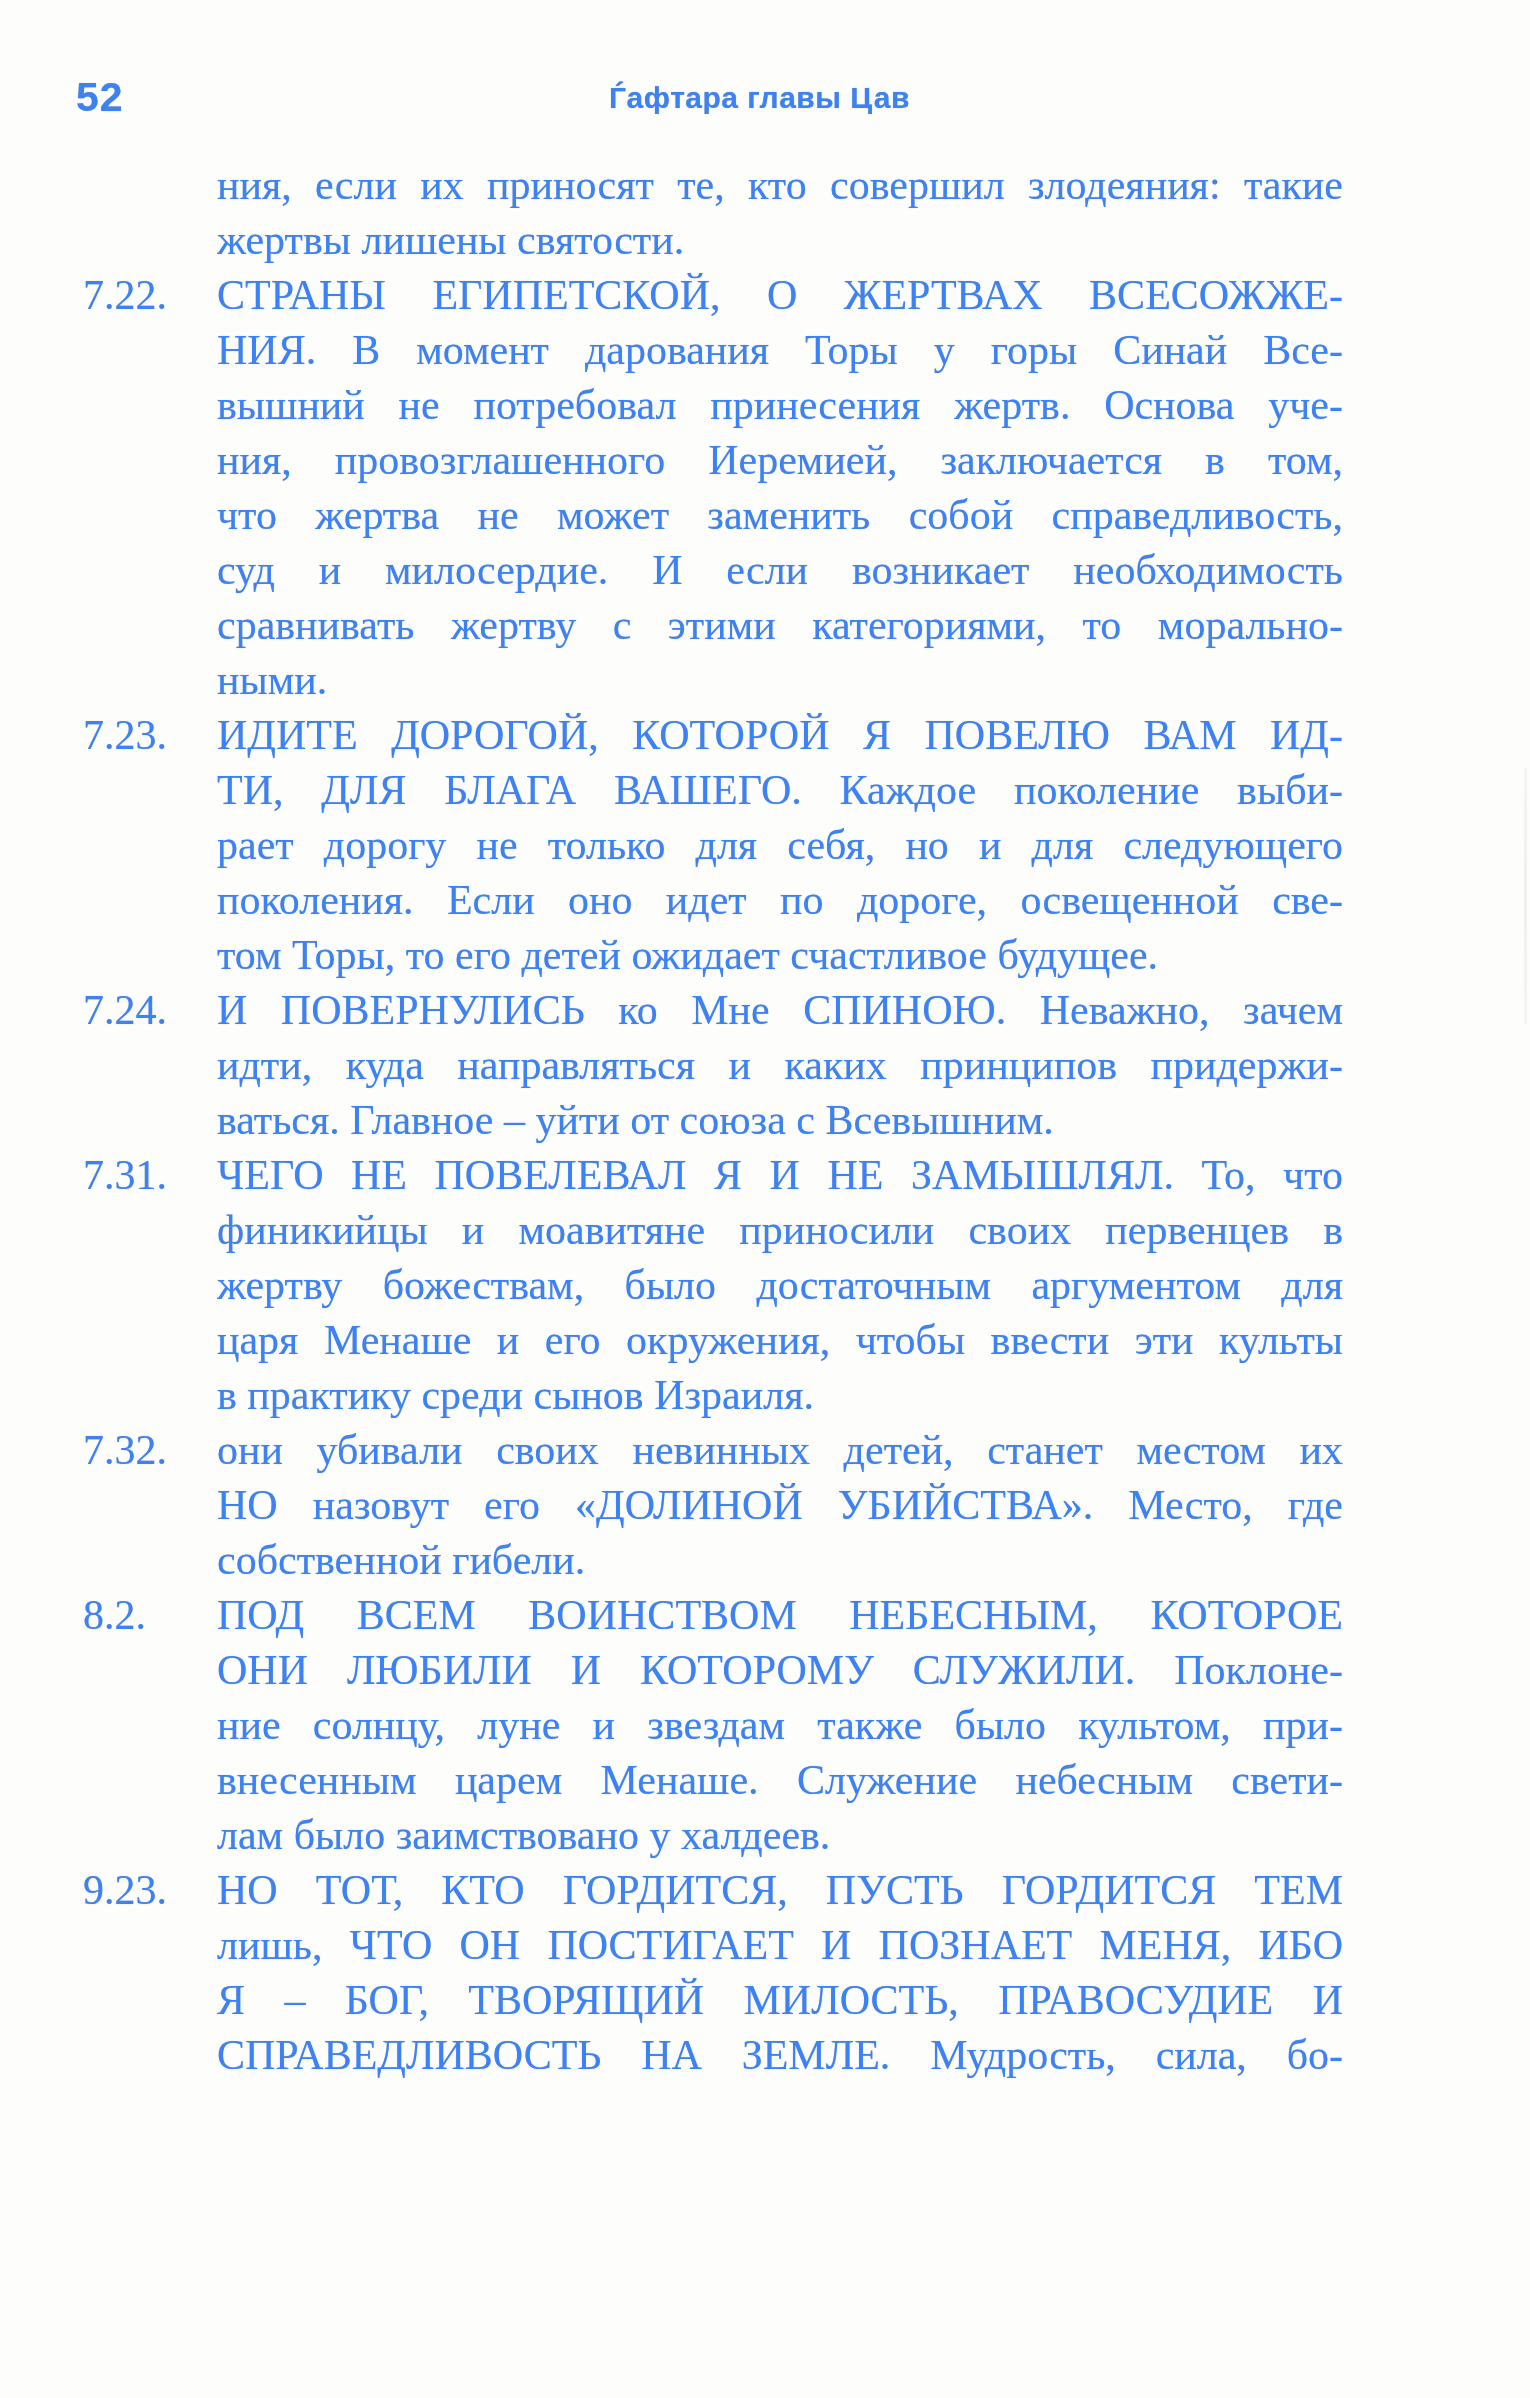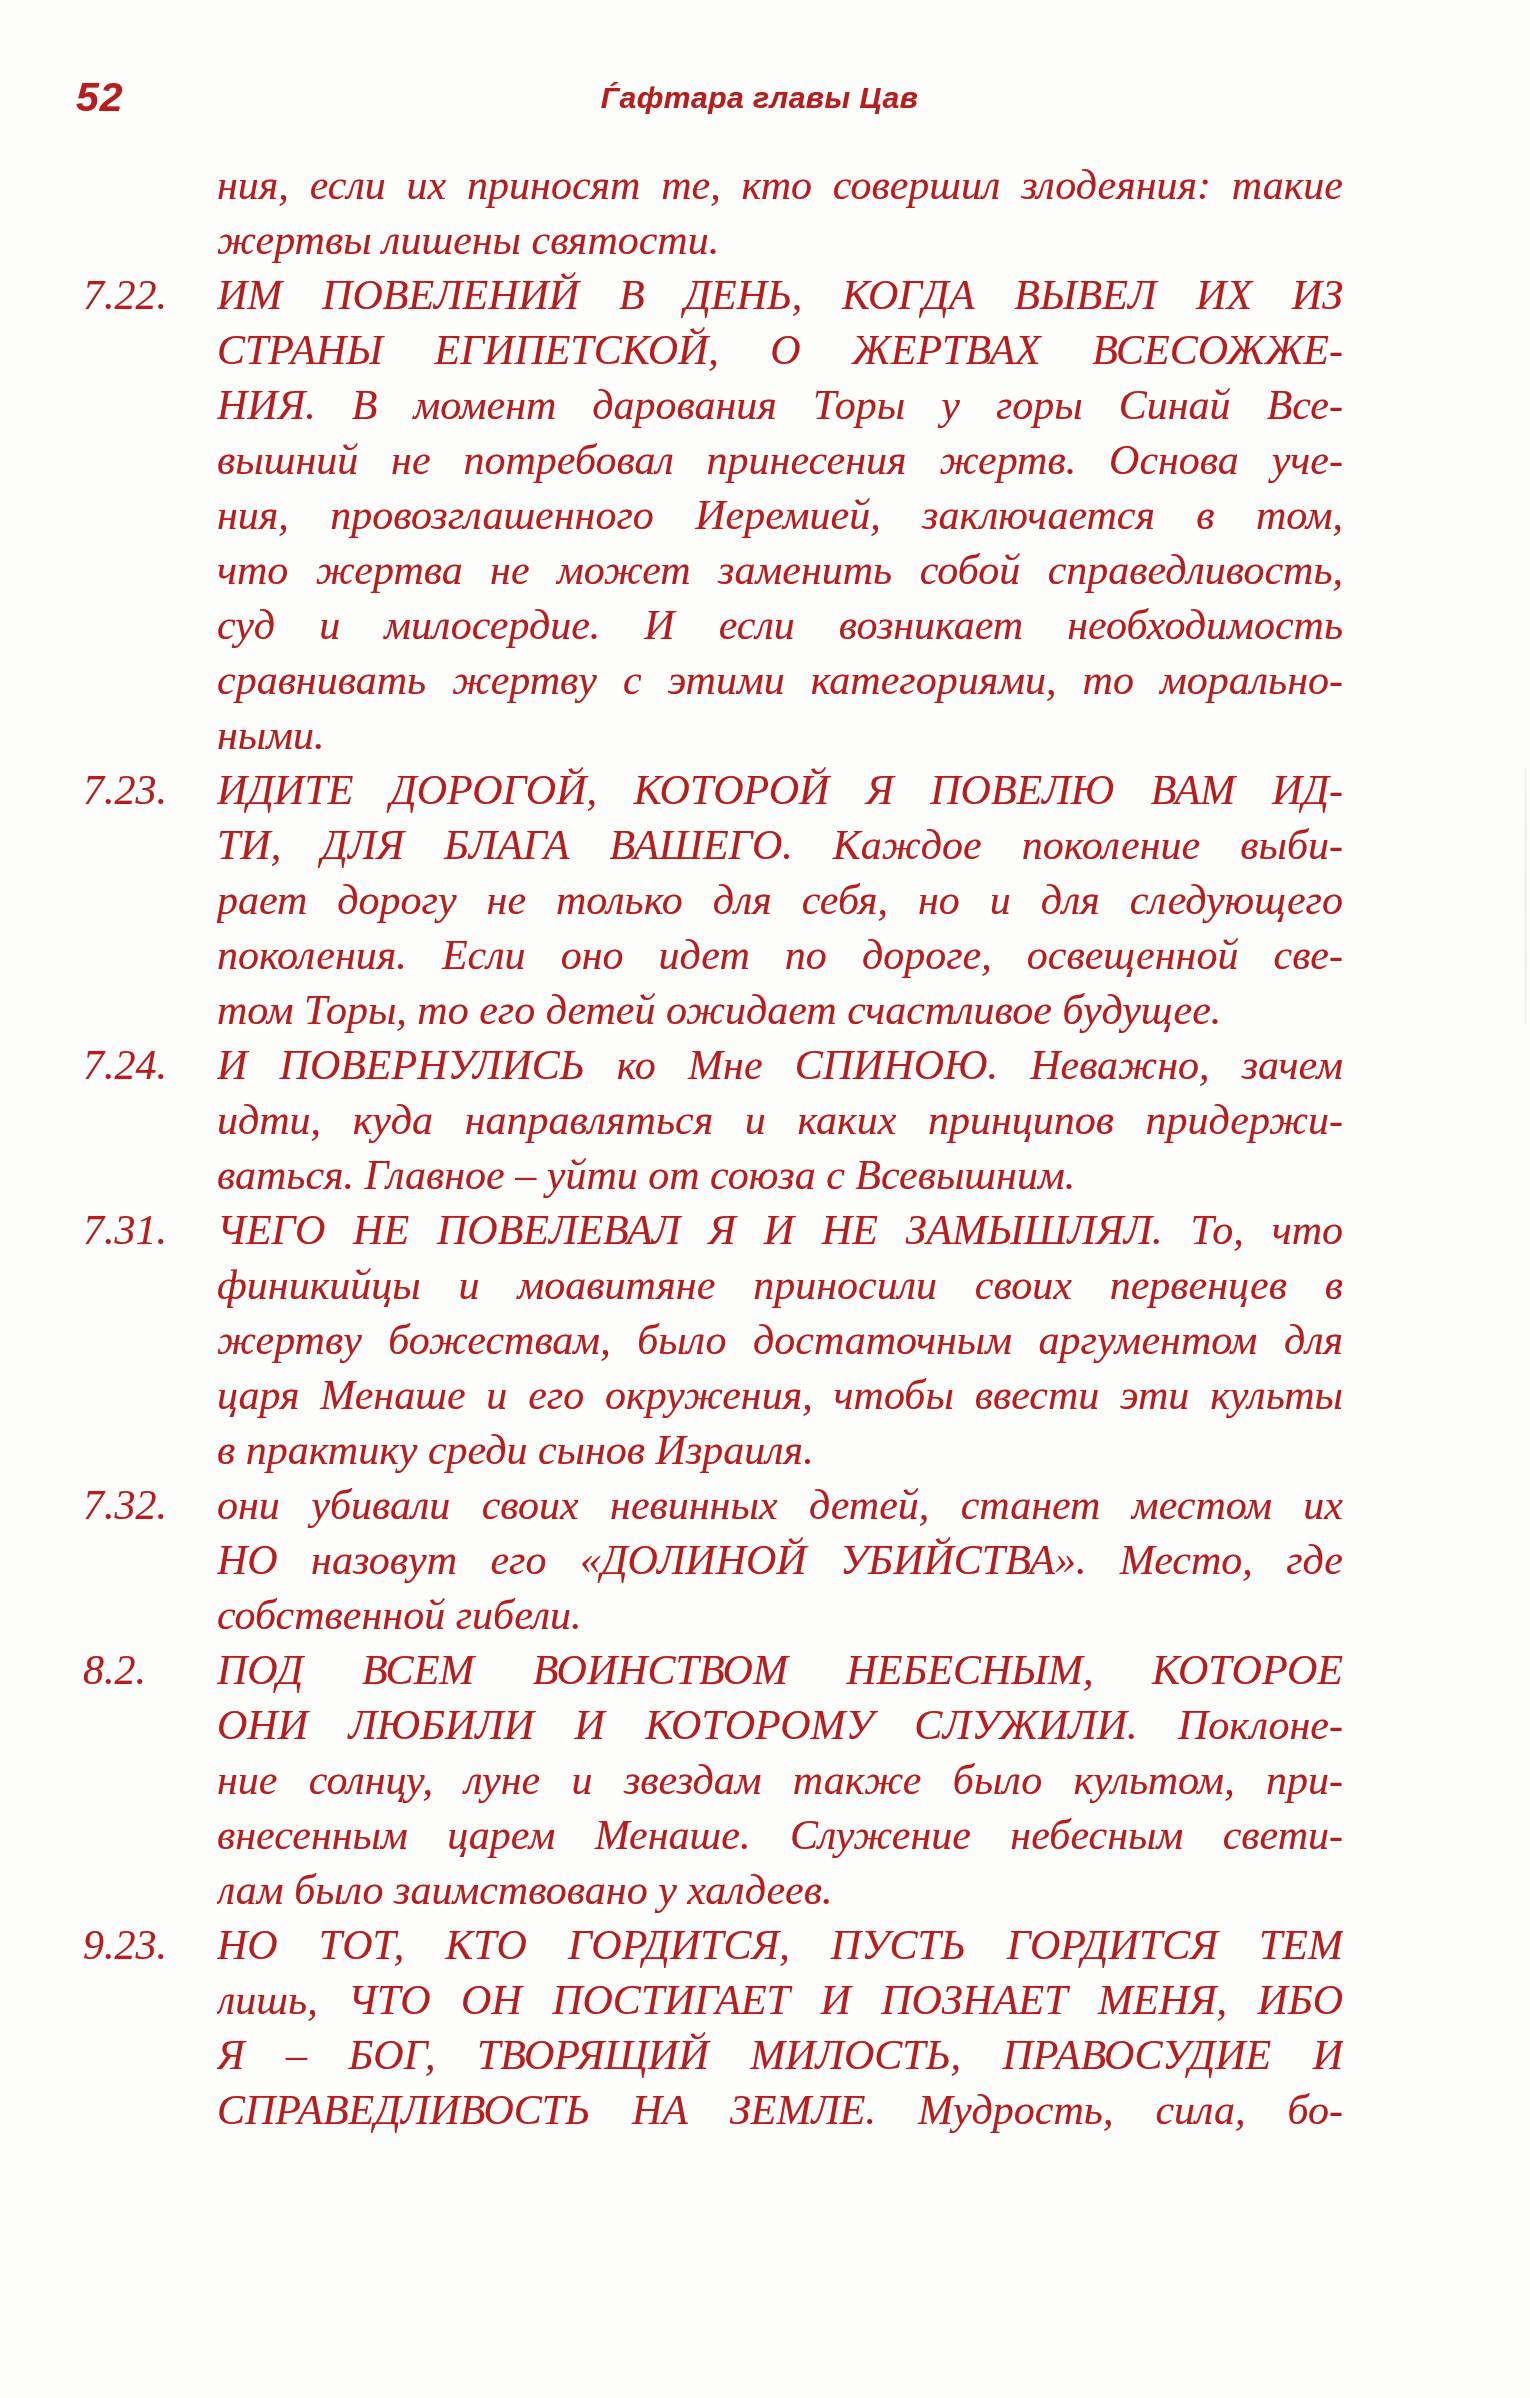--- a/index.html
+++ b/index.html
@@ -7,22 +7,21 @@
     padding: 0;
     background: #fdfdfc;
   }
   .page {
     position: relative;
     width: 1531px;
     height: 2399px;
     background: #fdfdfc;
     overflow: hidden;
     font-family: "Liberation Serif", serif;
-    color: #b91c1c;
-    font-style: italic;
+    color: #3b82f6;
   }
   
   .page::after {
     content: "";
     position: absolute;
     right: 3.9px;
     top: 768px;
     width: 3px;
     height: 256px;
     background: linear-gradient(#eeeeea, #e4e4df, #eeeeea);
@@ -88,21 +87,20 @@
 <div class="page">
   <div class="pagenum">52</div>
   <div class="title">Ѓафтара главы Цав</div>
   <div class="body" id="text-body">
       <div class="para">
         <div class="line">ния, если их приносят те, кто совершил злодеяния: такие</div>
         <div class="line last">жертвы лишены святости.</div>
       </div>
       <div class="para">
         <span class="vnum">7.22.</span>
-        <div class="line">ИМ ПОВЕЛЕНИЙ В ДЕНЬ, КОГДА ВЫВЕЛ ИХ ИЗ</div>
         <div class="line">СТРАНЫ ЕГИПЕТСКОЙ, О ЖЕРТВАХ ВСЕСОЖЖЕ-</div>
         <div class="line">НИЯ. В момент дарования Торы у горы Синай Все-</div>
         <div class="line">вышний не потребовал принесения жертв. Основа уче-</div>
         <div class="line">ния, провозглашенного Иеремией, заключается в том,</div>
         <div class="line">что жертва не может заменить собой справедливость,</div>
         <div class="line">суд и милосердие. И если возникает необходимость</div>
         <div class="line">сравнивать жертву с этими категориями, то морально-</div>
         <div class="line last">ными.</div>
       </div>
       <div class="para">

